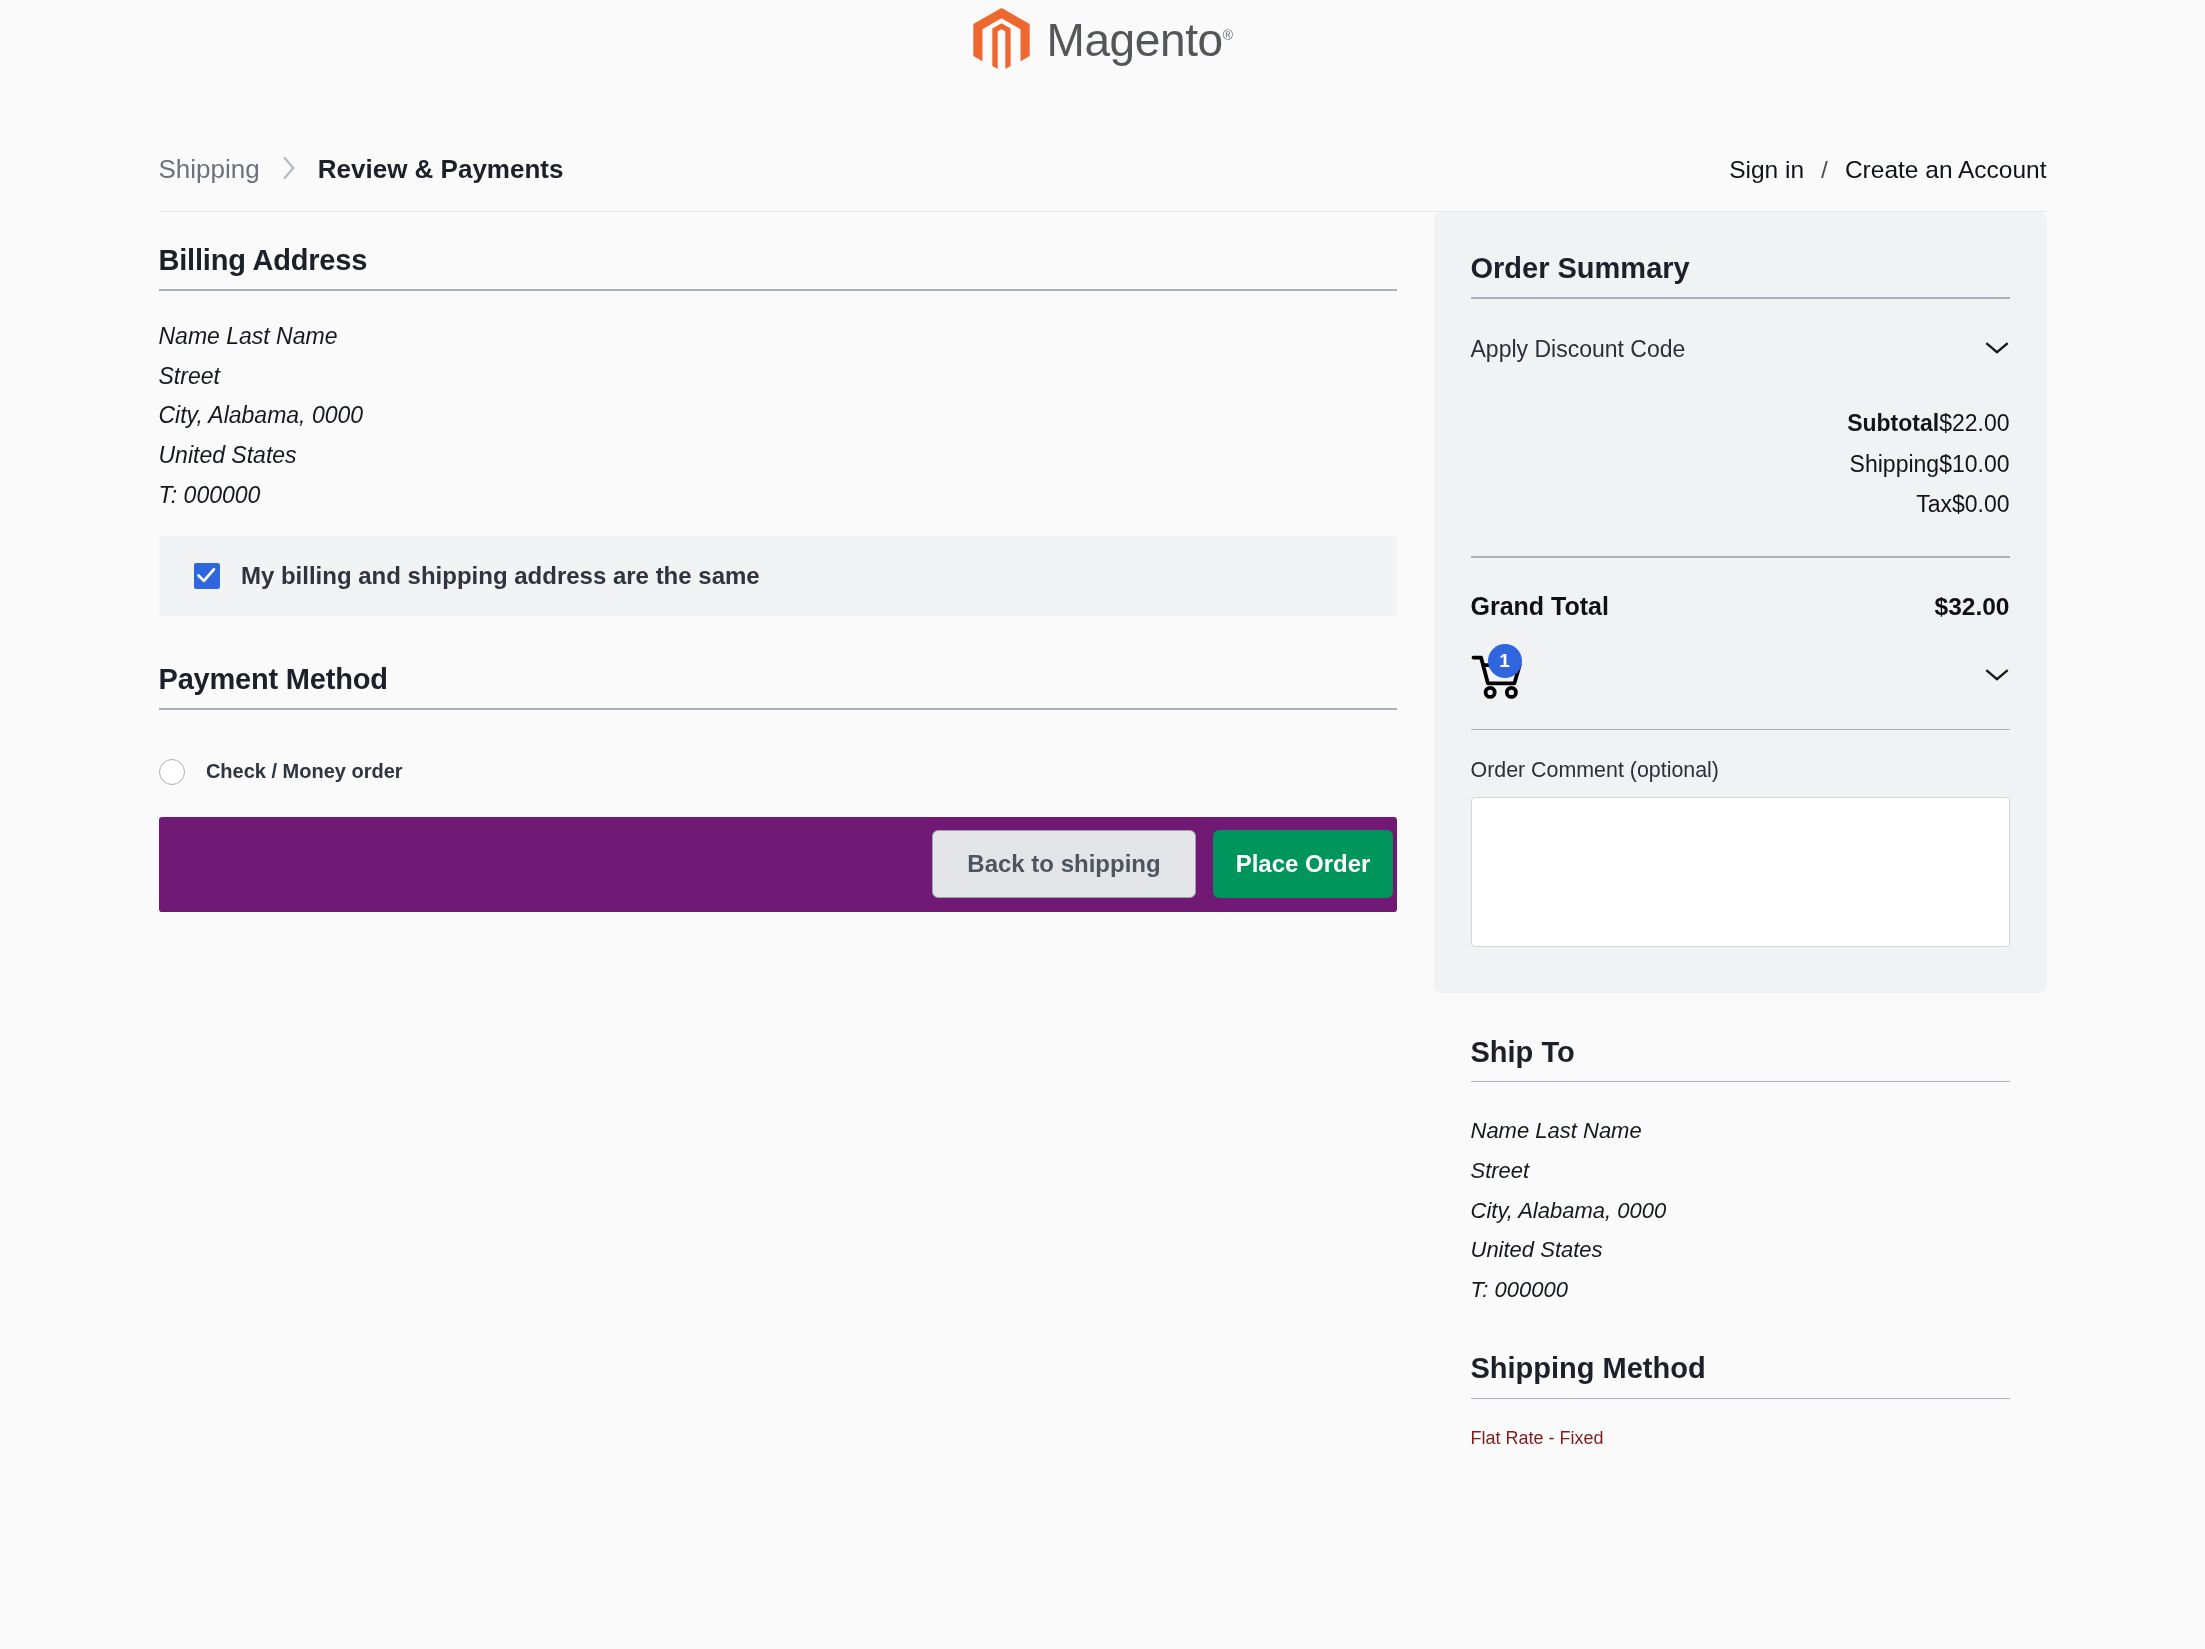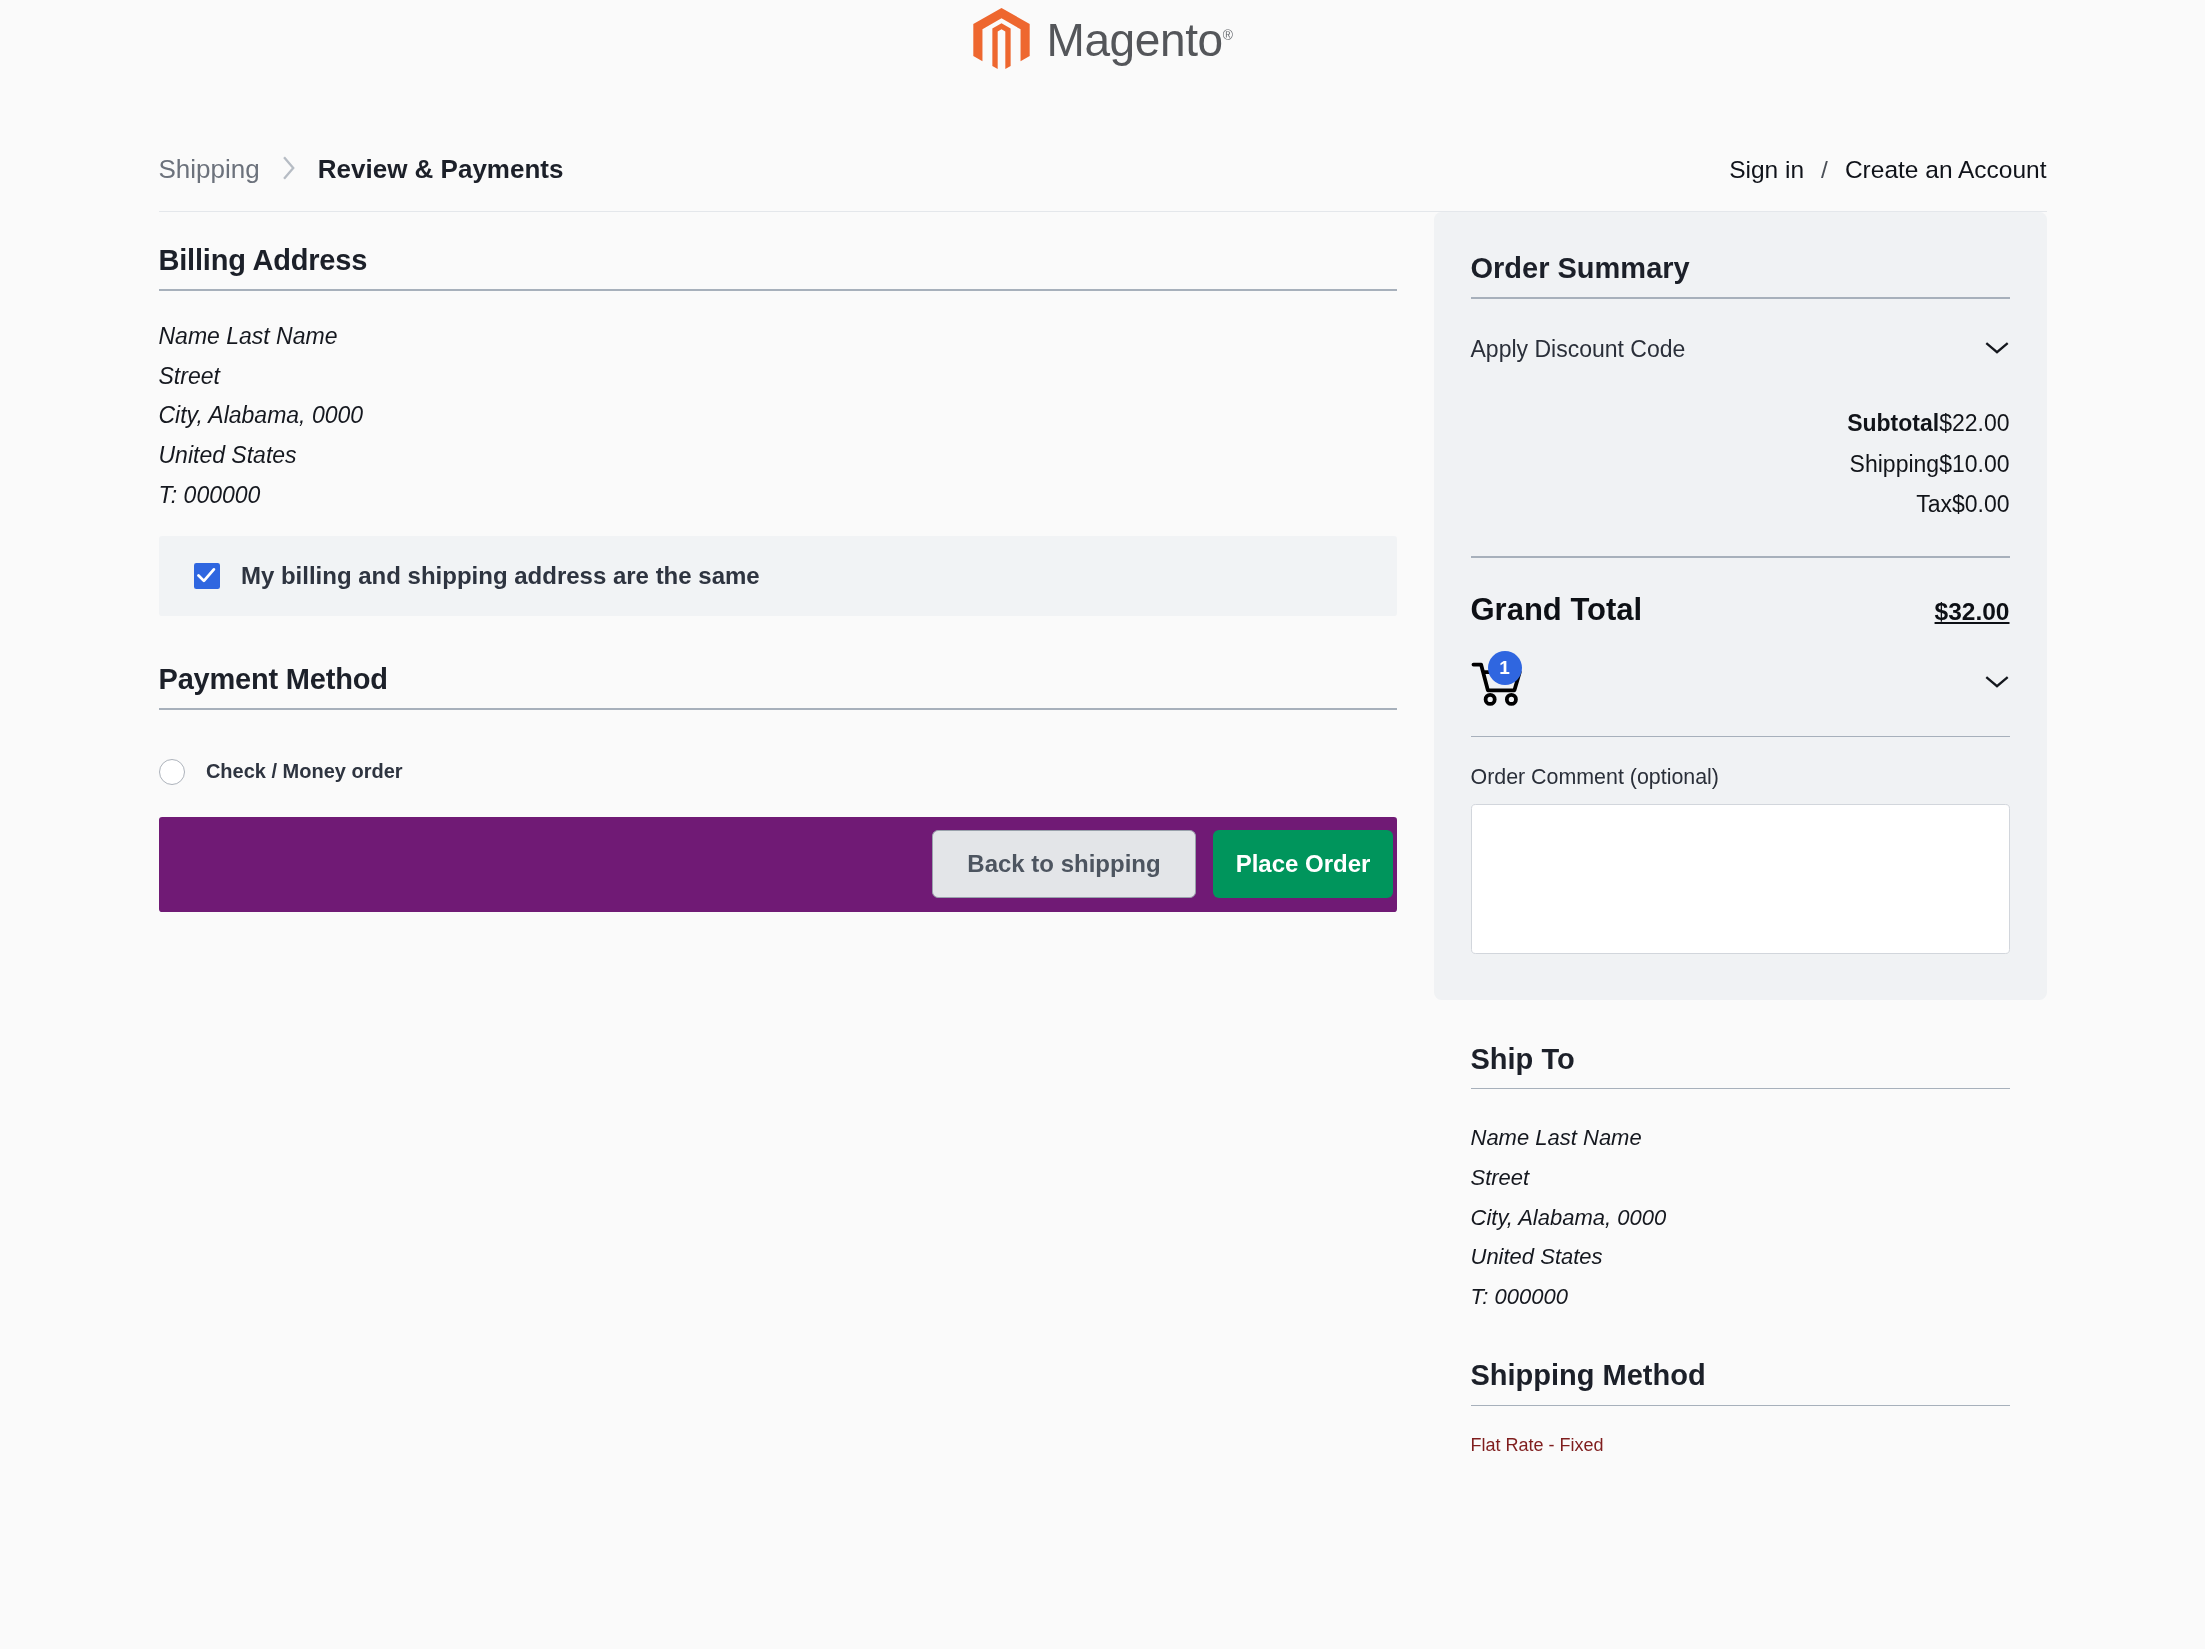--- a/index.html
+++ b/index.html
@@ -234,22 +234,22 @@
     background: #a7b0bb;
     margin: 31px 0 0 0;
   }
 
   .grand-row {
     display: flex;
     align-items: baseline;
     justify-content: space-between;
     padding: 34px 0 0 0;
   }
-  .grand-lbl { font-size: 31px; font-weight: 700; color: #0d1015; }
-  .grand-val { font-size: 24.5px; font-weight: 700; color: #0d1015; text-decoration: underline; }
+  .grand-lbl { font-size: 25px; font-weight: 700; color: #0d1015; }
+  .grand-val { font-size: 24.5px; font-weight: 700; color: #0d1015; }
 
   .cart-row {
     display: flex;
     align-items: center;
     justify-content: space-between;
     padding: 32px 0 29px 0;
     cursor: pointer;
   }
   .cart-icon-wrap { position: relative; width: 55px; height: 47px; }
   .cart-badge {

